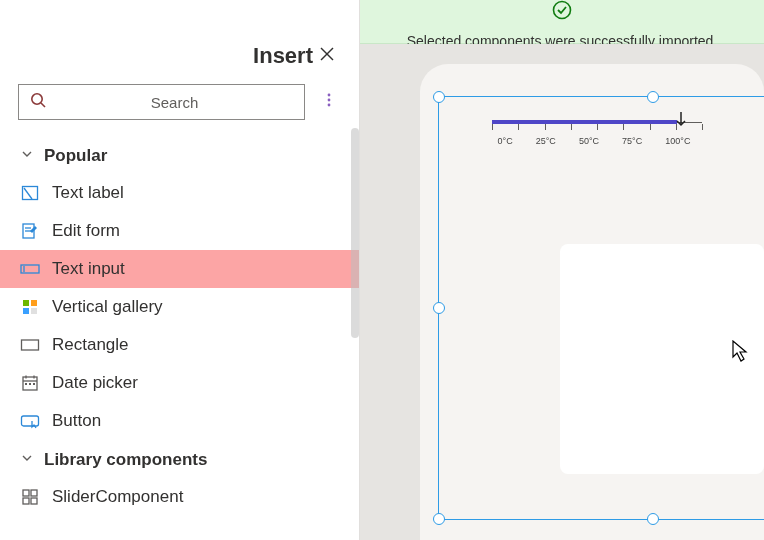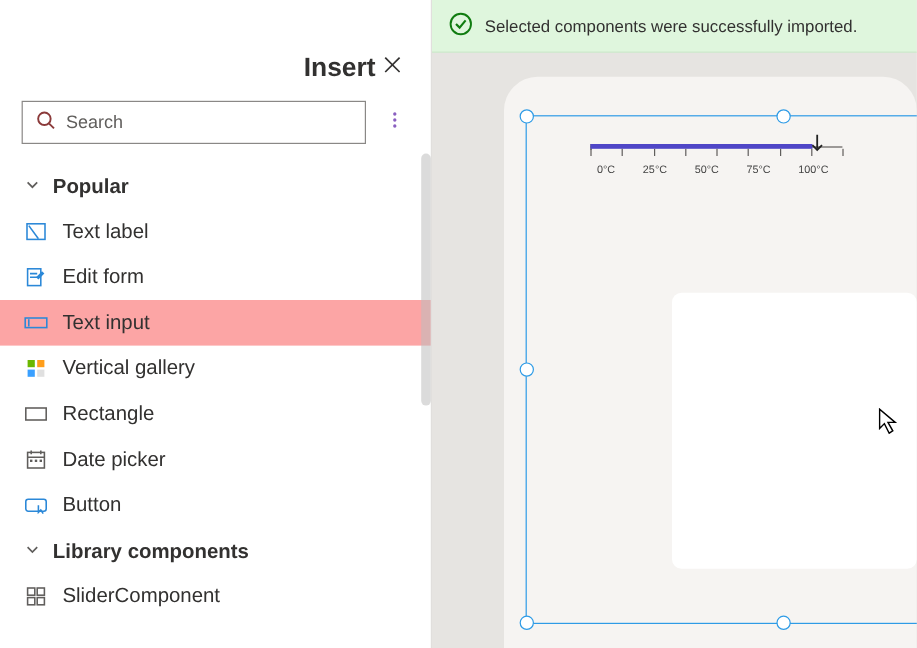--- a/index.html
+++ b/index.html
@@ -4,34 +4,34 @@
 <style>
   * { box-sizing: border-box; margin: 0; padding: 0; }
   html, body { width: 764px; height: 540px; font-family: "Segoe UI", Arial, sans-serif; background: #faf9f8; overflow: hidden; }
   .app { display: flex; width: 100%; height: 100%; position: relative; }
   .panel { width: 360px; height: 100%; background: #fff; border-right: 1px solid #e1dfdd; display: flex; flex-direction: column; position: relative; }
   .panel-header { display: flex; align-items: center; justify-content: flex-end; padding: 14px 18px 8px 18px; margin-top: 28px; }
   .panel-title { font-size: 22px; font-weight: 600; color: #323130; }
   .close-btn { width: 28px; height: 28px; display: flex; align-items: center; justify-content: center; cursor: pointer; color: #323130; }
   .search-row { display: flex; align-items: center; gap: 12px; padding: 6px 18px 12px 18px; }
   .search-box { flex: 1; height: 36px; border: 1px solid #8a8886; display: flex; align-items: center; padding: 0 10px; background: #fff; }
-  .search-box input { border: 0; outline: 0; flex: 1; font-size: 15px; color: #323130; background: transparent; margin-left: 8px; }
+  .search-box input { border: 0; outline: 0; flex: 1; font-size: 15px; color: #323130; background: transparent; margin-left: 8px; text-align: center; }
   .search-box input::placeholder { color: #605e5c; }
   .more-dots { width: 24px; height: 24px; display: flex; align-items: center; justify-content: center; cursor: pointer; }
   .tree { overflow-y: auto; flex: 1; padding: 4px 0 16px 0; position: relative; }
   .section-header { display: flex; align-items: center; gap: 10px; padding: 10px 18px 8px 20px; cursor: pointer; }
   .section-header .chev { color: #605e5c; }
   .section-title { font-size: 17px; font-weight: 600; color: #323130; }
   .item { display: flex; align-items: center; gap: 12px; padding: 9px 18px 9px 20px; cursor: pointer; font-size: 17px; color: #323130; }
   .icon-slot { width: 20px; height: 20px; display: flex; align-items: center; justify-content: center; }
   
   .scroll-track { position: absolute; right: 0; top: 128px; width: 8px; height: 210px; background: #bdbdbd; border-radius: 4px; opacity: 0.55; }
   
   .canvas-area { flex: 1; height: 100%; position: relative; background: #e6e4e1; }
-  .notification { height: 44px; background: #dff6dd; border-bottom: 1px solid #c9e7c7; display: flex; align-items: center; padding: 0 14px; color: #323130; font-size: 14px; gap: 10px; }
+  .notification { height: 44px; background: #dff6dd; border-bottom: 1px solid #c9e7c7; display: flex; align-items: center; padding: 0 14px; color: #323130; font-size: 14px; gap: 10px; flex-direction: column; }
   .stage { position: absolute; top: 44px; left: 0; right: 0; bottom: 0; background: #e6e4e1; }
   .form-bg { position: absolute; left: 60px; top: 20px; right: 0; height: 560px; background: #f6f4f2; border-radius: 28px; }
   .inner-card { position: absolute; left: 200px; top: 200px; right: 0; height: 230px; background: #fff; border-radius: 8px; }
   .sel-rect { position: absolute; left: 78px; top: 52px; width: 430px; height: 424px; border: 1.5px solid #2e9be6; }
   .sel-handle { position: absolute; width: 12px; height: 12px; border: 1.5px solid #2e9be6; background: #fff; border-radius: 50%; }
   
   .slider-comp { position: absolute; left: 100px; top: 68px; width: 210px; height: 50px; margin-left: 32px; }
   .slider-track { position: absolute; top: 10px; left: 0; right: 0; height: 1px; background: #605e5c; }
   .slider-track:before { content:""; position:absolute; left:0; top:-2px; height:5px; width:1px; background:#605e5c; }
   .slider-fill { position: absolute; top: 8px; left: 0; width: 185px; height: 4px; background: #4f46c7; }

